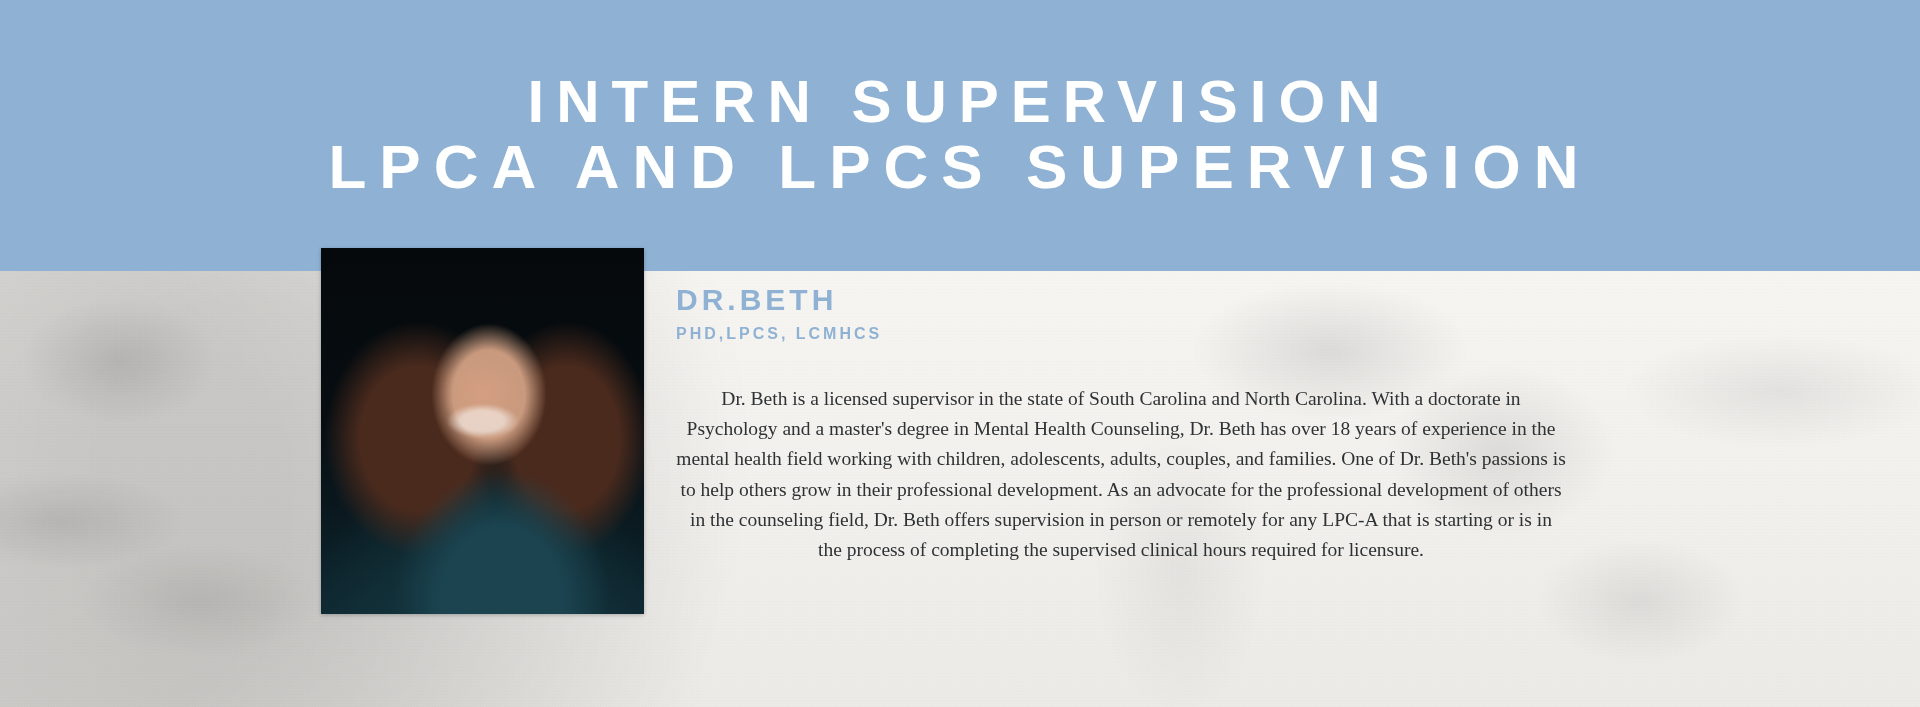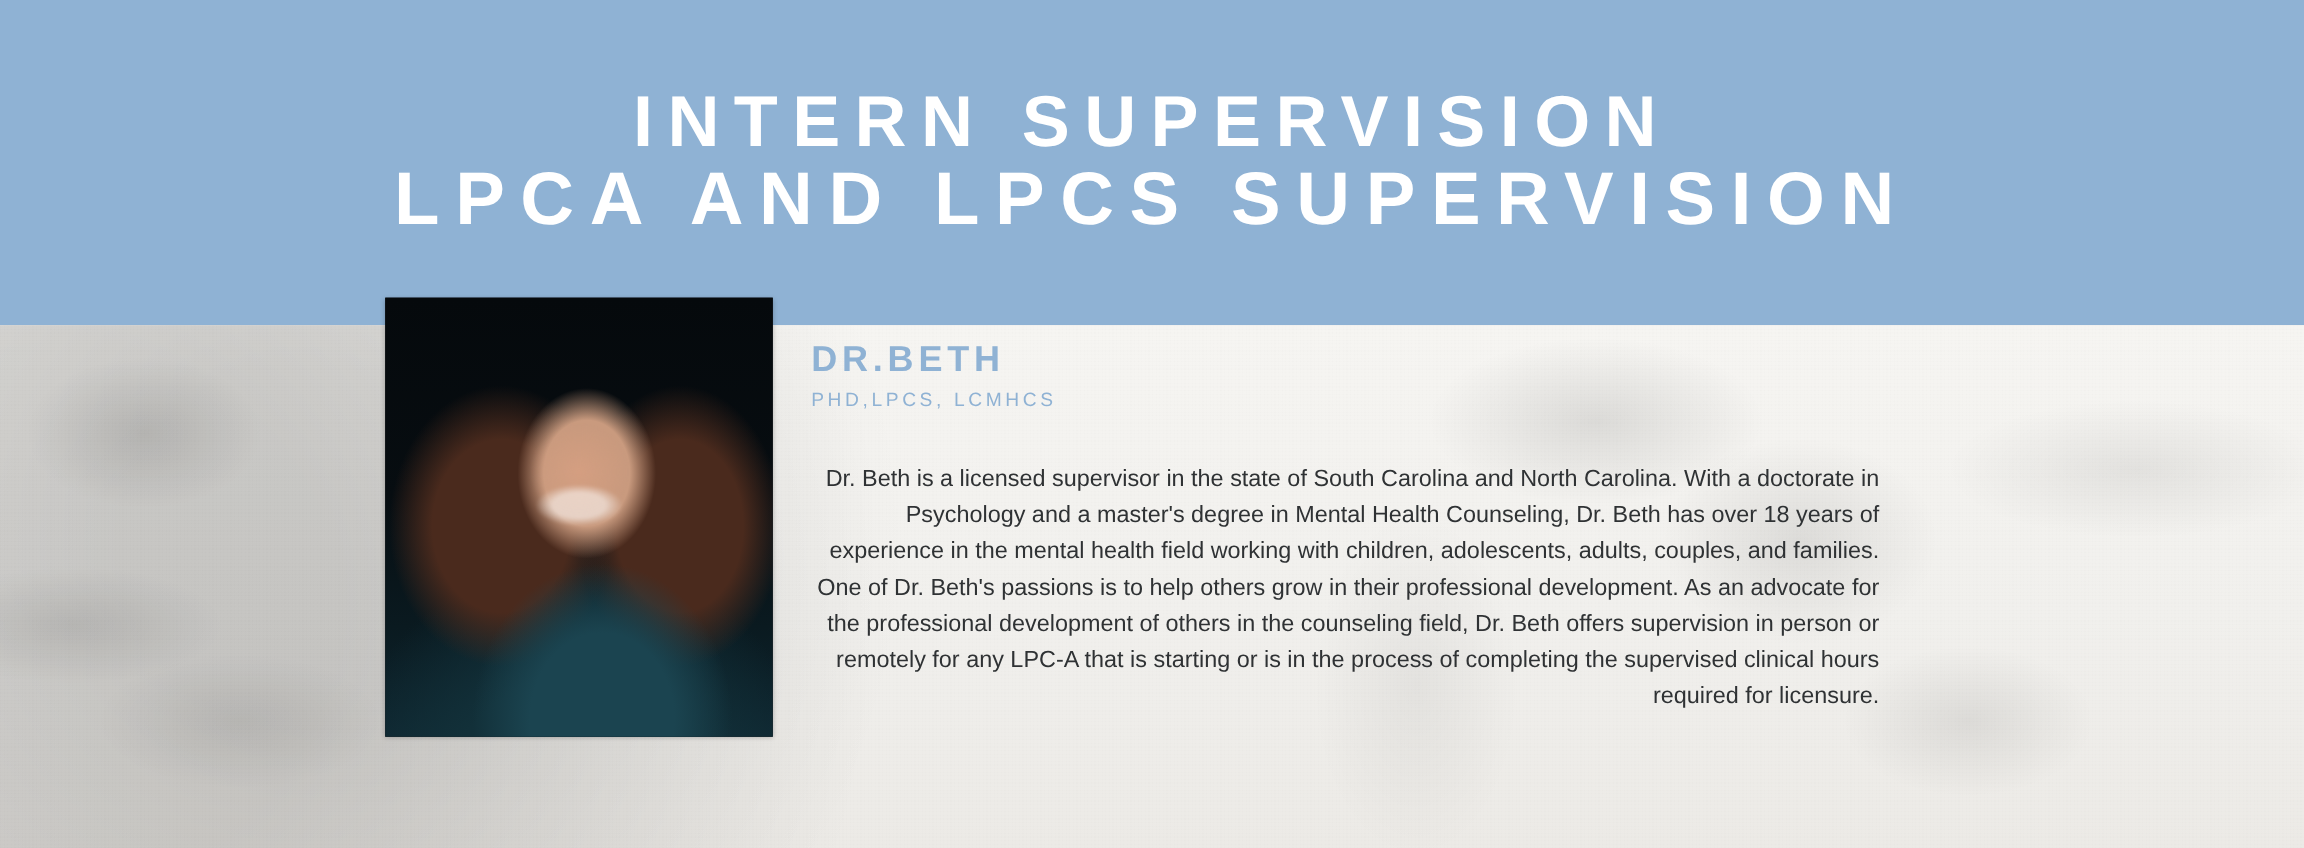--- a/index.html
+++ b/index.html
@@ -122,32 +122,33 @@
   }
   .doc-name {
     color: #8fb2d4;
     font-weight: bold;
     font-size: 30px;
     letter-spacing: 4px;
     line-height: 1.1;
   }
   .doc-creds {
     color: #8fb2d4;
-    font-weight: normal;
+    font-weight: bold;
     font-size: 16px;
     letter-spacing: 3px;
     margin-top: 9px;
   }
   .bio {
     margin-top: 41px;
     color: #2f3234;
     font-size: 19.5px;
     line-height: 1.55;
     max-width: 890px;
-    text-align: right;
+    text-align: center;
+    font-family: Liberation Serif, serif;
   }
 </style>
 </head>
 <body>
 
 <div class="page">
 
   <div class="banner">
     <div class="banner-line line1">INTERN SUPERVISION</div>
     <div class="banner-line line2">LPCA AND LPCS SUPERVISION</div>

